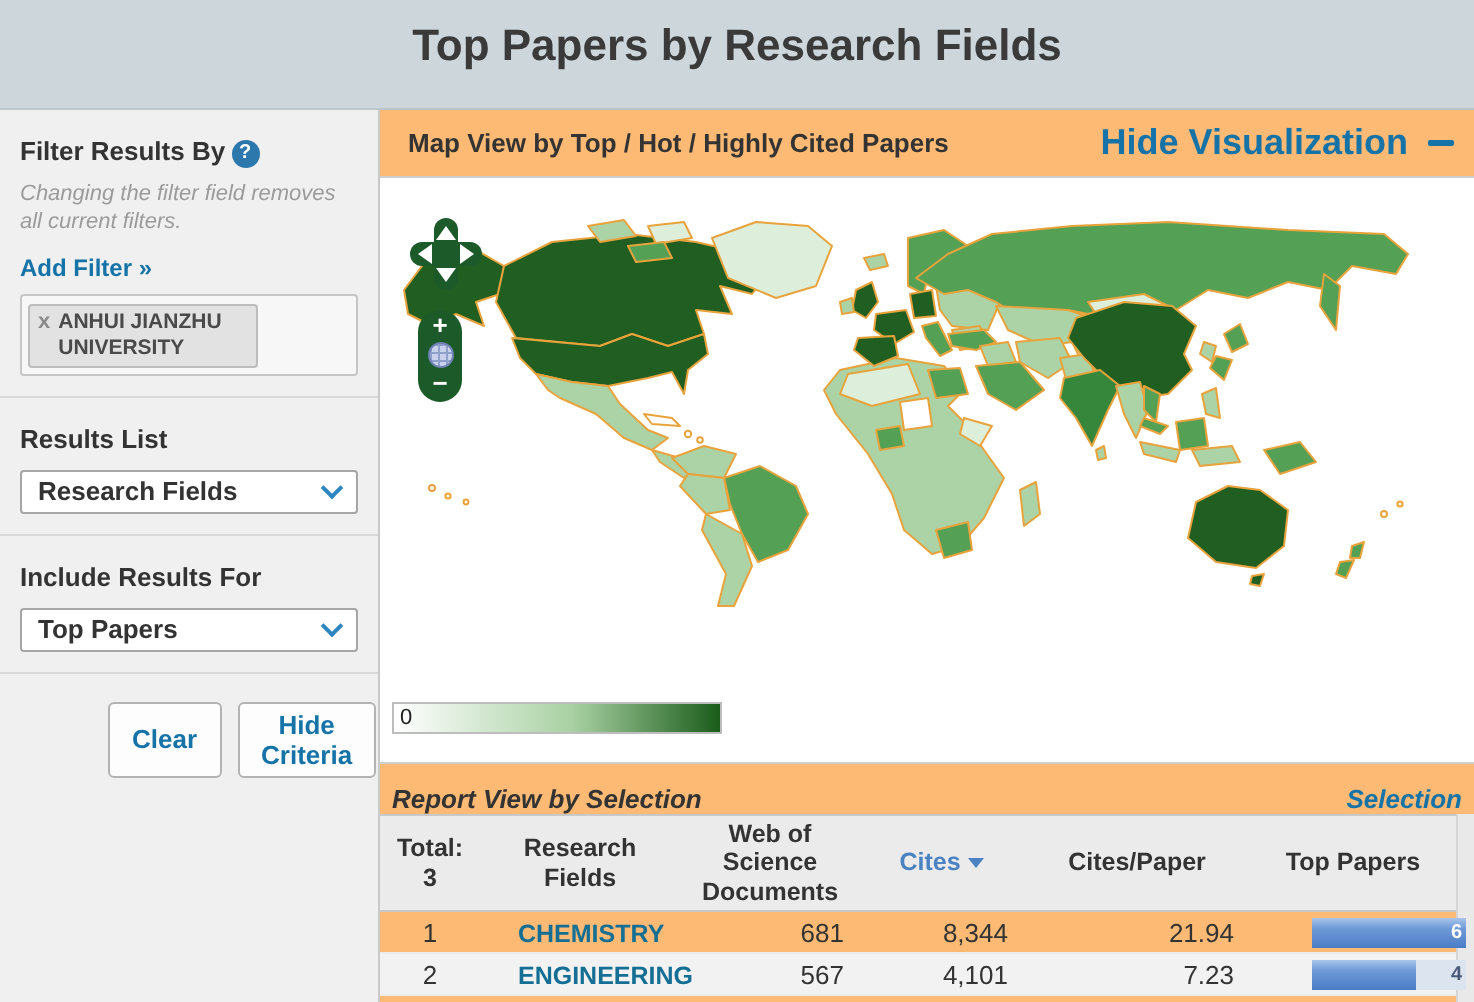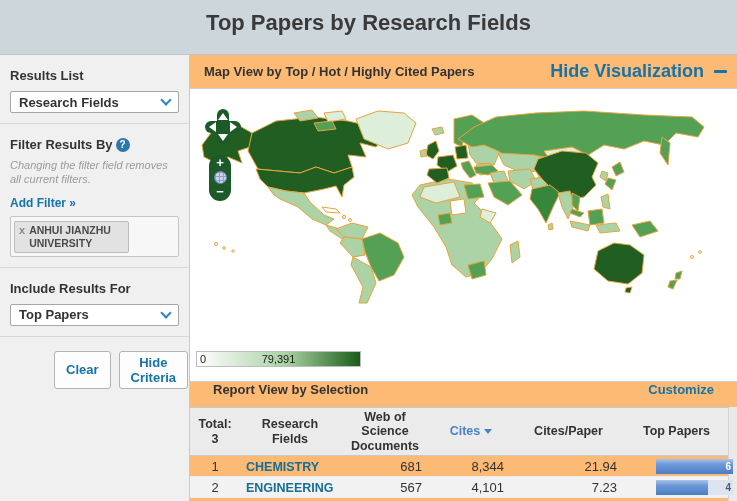--- a/index.html
+++ b/index.html
@@ -52,74 +52,74 @@
   .zoom-glyph { color:#fff; font-size:13px; font-weight:bold; line-height:12px; cursor:pointer; }
   .globe { width:13px; height:13px; border-radius:50%; background:#c8d2ec;
     background-image:linear-gradient(#8fa0cc 1px, transparent 1px), linear-gradient(90deg,#8fa0cc 1px, transparent 1px);
     background-size:4px 4px; border:1px solid #6f81b5; cursor:pointer; }
 
   .legend { position:absolute; left:6px; top:262px; width:165px; height:16px;
     border:1px solid #bdbdbd; background:linear-gradient(to right,#ffffff,#a8d0a2 55%,#1a5c1a); }
   .legend-min { position:absolute; left:3px; top:1px; font-size:11px; color:#222; }
   .legend-max { position:absolute; left:0; right:0; top:1px; text-align:center; font-size:11px; color:#1a1a1a; }
 
-  .report-header { height:25px; display:flex; align-items:flex-start; justify-content:space-between; padding:0 23px; }
+  .report-header { height:25px; display:flex; align-items:flex-end; justify-content:space-between; padding:0 6px;font-style:italic; }
   .report-title { font-size:13px; font-weight:bold; color:#333; }
   .customize { font-size:13px; font-weight:bold; color:#1573a8; text-decoration:none; cursor:pointer; }
 
   .report-body { position:relative; padding-right:9px; }
   .scroll-strip { position:absolute; right:0; top:0; bottom:-70px; width:9px; background:#e9e9e9; border-left:1px solid #d5d5d5; }
   table.results { width:100%; border-collapse:collapse; table-layout:fixed; }
   .results thead th { background:#ebebeb; border-top:1px solid #c9c9c9; border-bottom:1px solid #c9c9c9;
     font-size:12.5px; font-weight:bold; color:#333; height:31px; vertical-align:middle; text-align:center;
     line-height:1.15; padding:2px 4px; }
   .results th.sortable { cursor:pointer; }
   .results th .cites-hdr { color:#4a82c2;margin-top:44px; }
   .sort-tri { display:inline-block; width:0; height:0; border-left:4px solid transparent; border-right:4px solid transparent;
     border-top:5px solid #4a82c2; margin-left:4px; vertical-align:1px; }
   .results td { height:21px; font-size:13px; color:#333; padding:1px 6px; vertical-align:middle;
     border-bottom:1px solid #ececec; }
   .results tbody tr.alt { background:#f2f2f2; }
   td.rank { text-align:center; }
-  td.field a { color:#156f94; font-weight:bold; font-size:12.5px; text-decoration:none; cursor:pointer; }
+  td.field a { color:#156f94; font-weight:bold; font-size:12.5px; text-decoration:none; cursor:pointer;margin-left:13px; }
   td.num { text-align:right; padding-right:8px; }
   .bar { width:77px; height:15px; margin-left:25px; background:#dce4f0; position:relative; }
   .bar-fill { height:100%; background:linear-gradient(180deg,#a9c5ea 0%,#6f9ad8 35%,#4a7cc6 100%); }
   .bar-val { position:absolute; right:2px; top:1px; font-size:10px; font-weight:bold; color:#fff; line-height:13px; }
   .bar-val.dark { color:#4a5a78; }
 </style>
 </head>
 <body>
 
 <div class="page-header">
   <h1>Top Papers by Research Fields</h1>
 </div>
 
 <div class="layout">
 
   <aside class="sidebar">
-    <div class="sb-section">
-      <span class="sb-label">Results List</span>
-      <div class="dropdown">
-        <span class="dd-text">Research Fields</span>
-        <span class="chev"></span>
-      </div>
-    </div>
-
     <div class="sb-section">
       <span class="sb-label" style="margin-bottom:6px;">
         <span>Filter Results By</span><span class="help-icon">?</span>
       </span>
       <p class="sb-note">Changing the filter field removes all current filters.</p>
       <a class="add-filter">Add Filter »</a>
       <div class="tag-box">
         <span class="filter-tag">
           <span class="tag-x">x</span>
           <span class="tag-text">ANHUI JIANZHU UNIVERSITY</span>
         </span>
+      </div>
+    </div>
+
+    <div class="sb-section">
+      <span class="sb-label">Results List</span>
+      <div class="dropdown">
+        <span class="dd-text">Research Fields</span>
+        <span class="chev"></span>
       </div>
     </div>
 
     <div class="sb-section">
       <span class="sb-label">Include Results For</span>
       <div class="dropdown">
         <span class="dd-text">Top Papers</span>
         <span class="chev"></span>
       </div>
     </div>
@@ -226,27 +226,26 @@
         <polygon points="33,19 26,14 26,24" fill="#fff"></polygon>
       </svg>
       <div class="zoom-pill">
         <span class="zoom-glyph">+</span>
         <span class="globe"></span>
         <span class="zoom-glyph">−</span>
       </div>
 
       <div class="legend">
         <span class="legend-min">0</span>
-        <span class="legend-max">79,391</span>
       </div>
     </div>
 
     <div class="report-header">
       <span class="report-title">Report View by Selection</span>
-      <a class="customize">Customize</a>
+      <a class="customize">Selection</a>
     </div>
 
     <div class="report-body">
       <div class="scroll-strip"></div>
       <table class="results">
         <colgroup>
             <col style="width:50px">
             <col style="width:100px">
             <col style="width:90px">
             <col style="width:82px">

